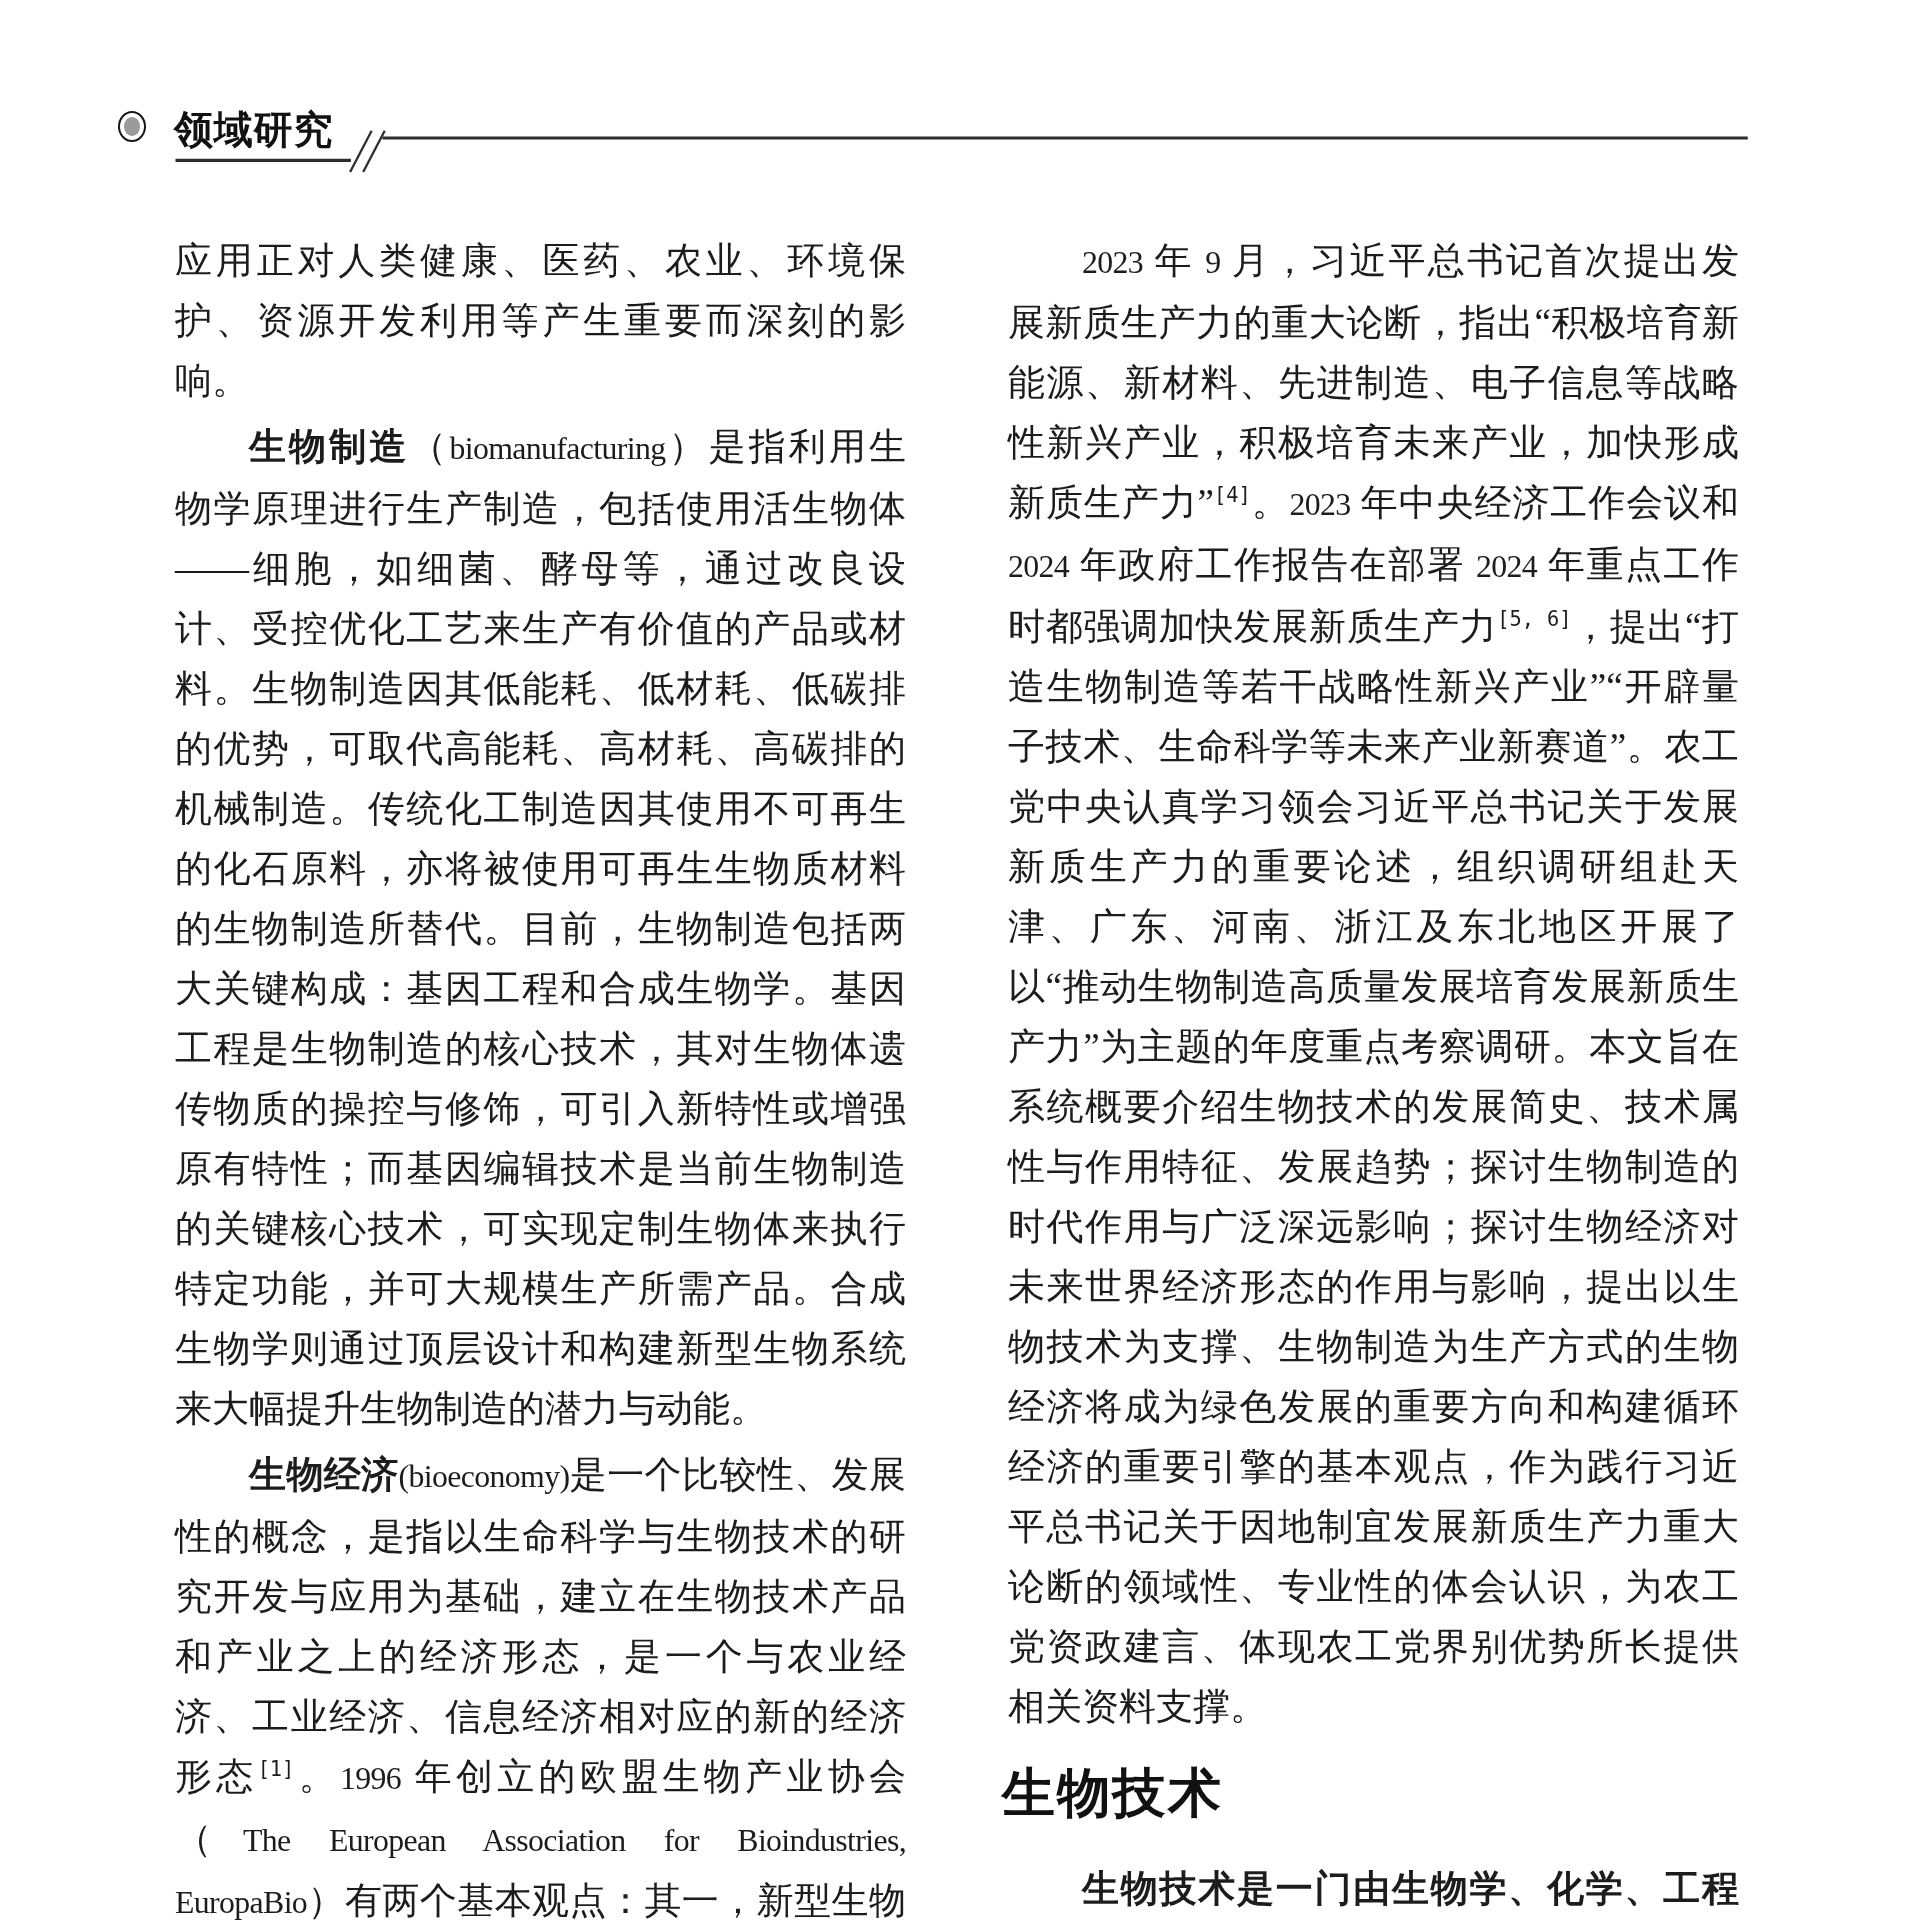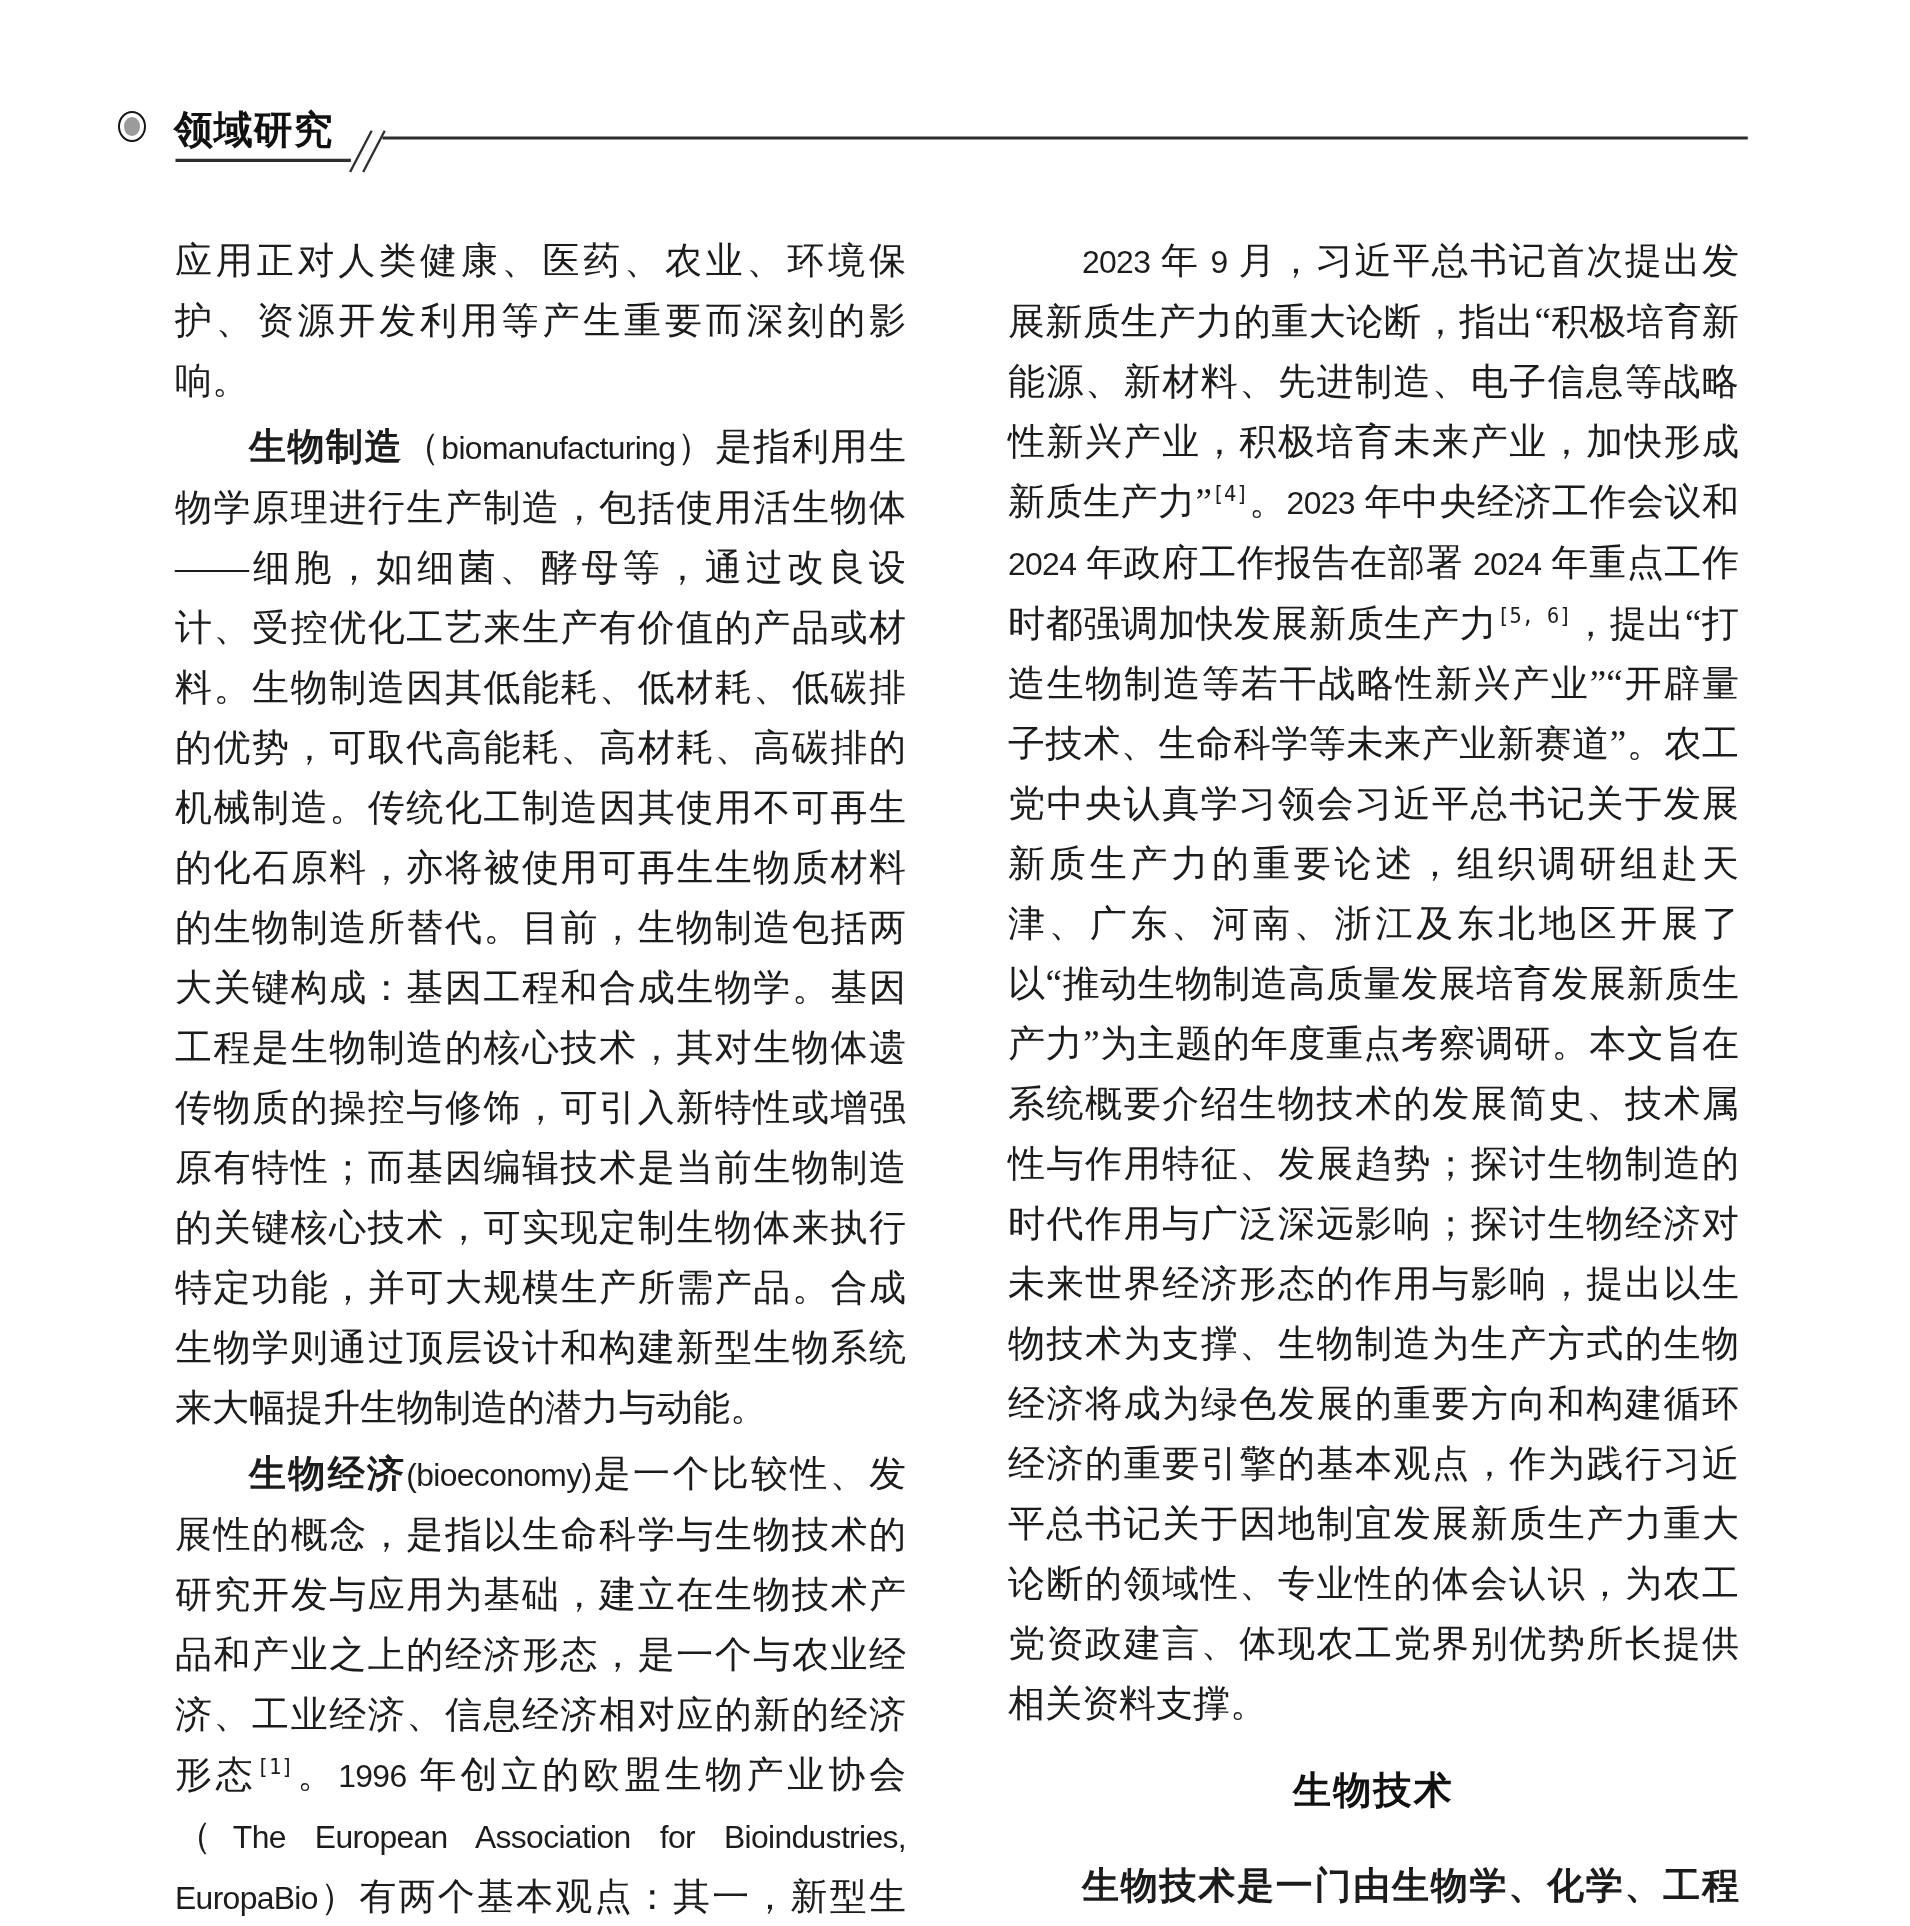--- a/index.html
+++ b/index.html
@@ -35,27 +35,27 @@
     position:absolute;top:225px;width:743px;
     font-size:37px;line-height:60px;
     text-align:justify;text-justify:inter-character;
     overflow-wrap:break-word;
   }
   .col-left{left:169px;}
   .col-right{left:1002px;}
   p.para{margin:6px;padding:0;}
   p.para.indent{text-indent:2em;}
   .seg-term{font-weight:700;font-family:Liberation Serif, serif;}
-  .seg-latin{font-family:Liberation Sans, sans-serif;font-size:0.86em;letter-spacing:-0.02em;}
+  .seg-latin{font-family:Liberation Serif, serif;font-size:0.86em;letter-spacing:-0.02em;}
   .seg-sup{vertical-align:super;font-size:0.55em;line-height:0;font-family:"DejaVu Sans Mono","Liberation Mono",monospace;}
   .seg-lead{font-weight:700;}
   .section-heading{
     font-family:"Liberation Sans","DejaVu Sans",sans-serif;
-    font-weight:700;font-size:38px;line-height:58px;
-    letter-spacing:2.3px;text-align:center;text-indent:0;
+    font-weight:700;font-size:53px;line-height:58px;
+    letter-spacing:2.3px;text-indent:0;
     margin:27px 0 37px 0;color:#111;
   }
 </style>
 </head>
 <body>
 
 <div class="page">
 
   <header class="page-header">
     <span class="bullet">

